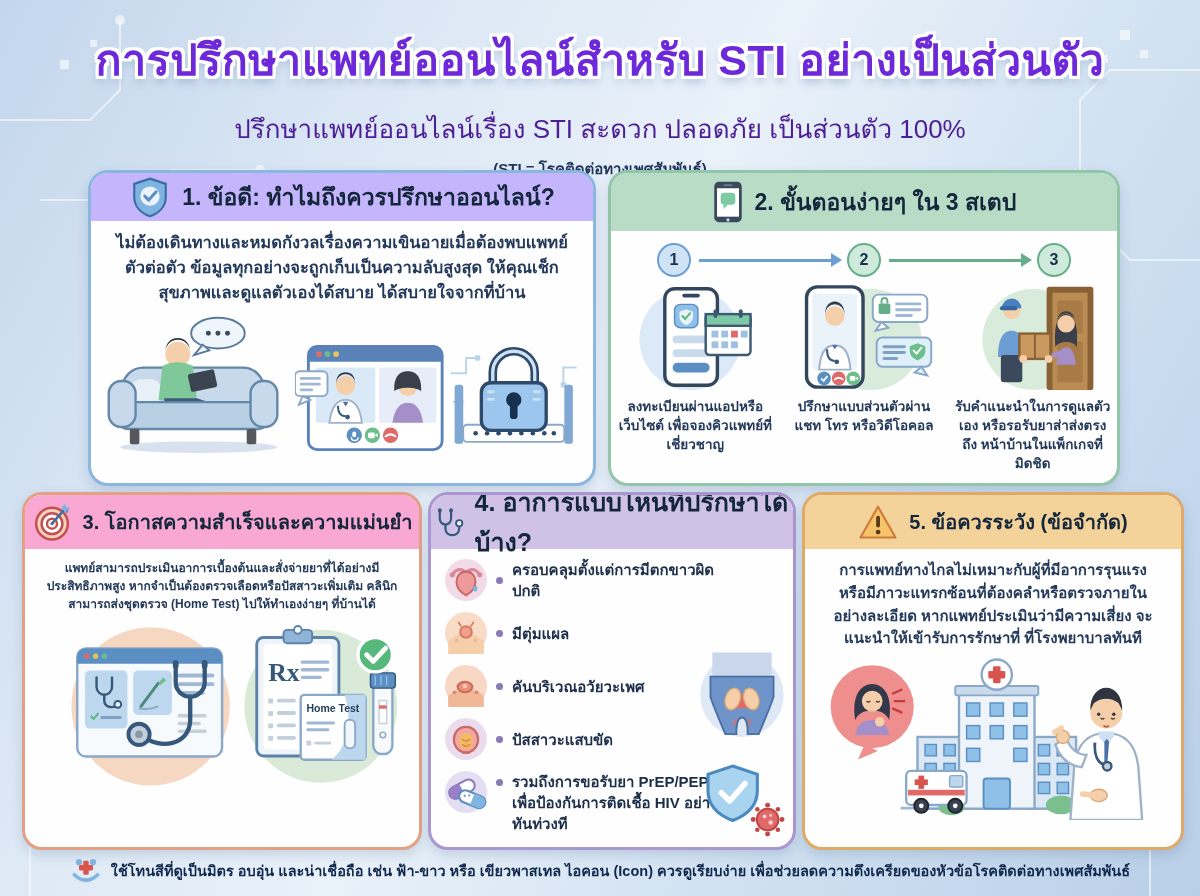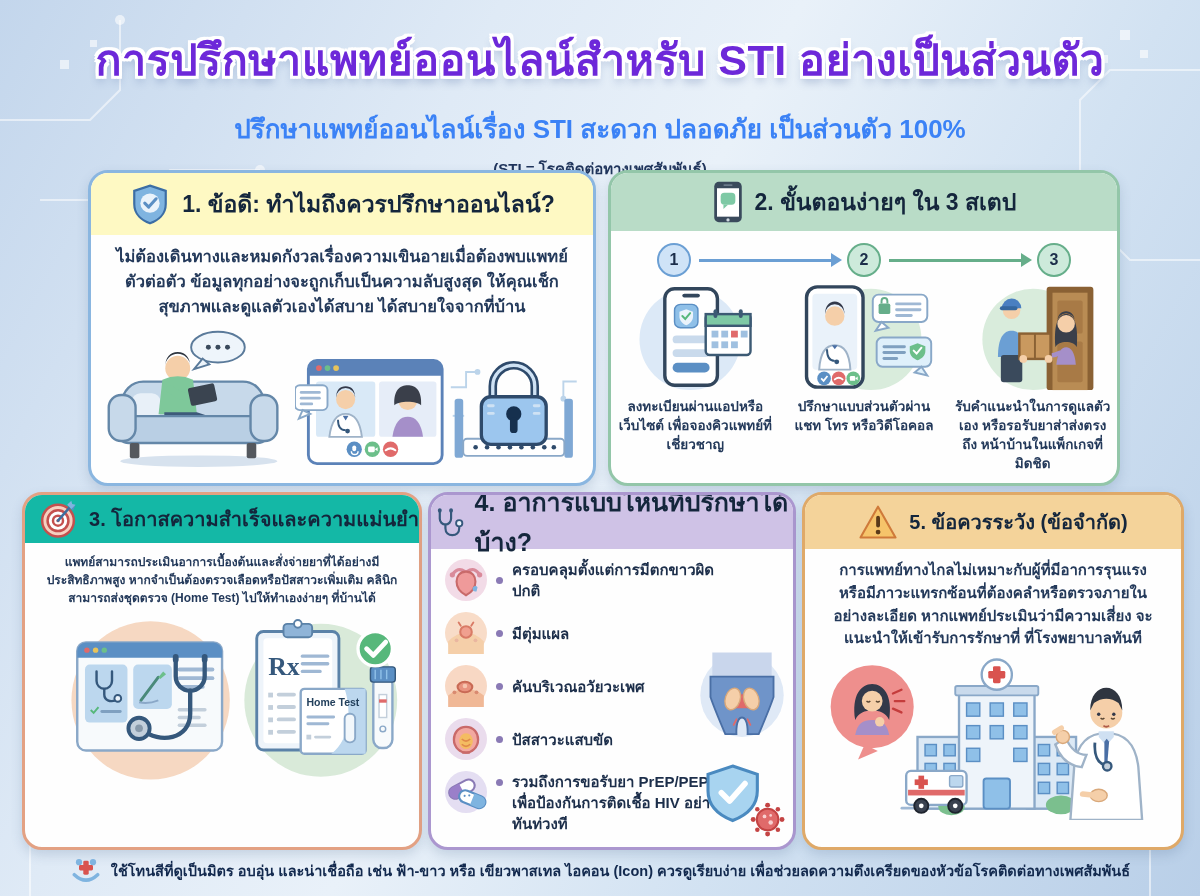--- a/index.html
+++ b/index.html
@@ -9,34 +9,34 @@
     background:linear-gradient(118deg,#c3d6ec 0%,#dfeaf6 30%,#e9f1f9 48%,#d2e2f2 70%,#b9cfe8 100%);
     color:#1c2e4a;
   }
   .bg-circuit{position:absolute;left:0;top:0;width:1200px;height:896px;pointer-events:none;}
   
   .hdr{position:absolute;left:0;top:26px;width:1200px;text-align:center;}
   .hdr h1{
     margin:0;font-size:43px;font-weight:800;color:#6d28d9;letter-spacing:.5px;
     text-shadow:-3px -3px 0 #fff,3px -3px 0 #fff,-3px 3px 0 #fff,3px 3px 0 #fff,0 3px 0 #fff,0 -3px 0 #fff,3px 0 0 #fff,-3px 0 0 #fff,0 6px 8px rgba(46,78,142,.35);
   }
-  .hdr .sub{margin-top:14px;font-size:26px;font-weight:700;color:#3b82f6;}
+  .hdr .sub{margin-top:14px;font-size:26px;font-weight:400;color:#4c1d95;}
   .hdr .note{margin-top:8px;font-size:15px;font-weight:600;color:#20355c;}
   
   .panel{position:absolute;background:#fefefe;border-radius:20px;overflow:hidden;
          box-shadow:0 5px 12px rgba(70,100,140,.20);}
   .panel-head{display:flex;align-items:center;justify-content:center;gap:11px;}
   .panel-head h2{margin:0;font-weight:800;color:#14263c;}
   .p1{left:88px;top:170px;width:502px;height:310px;border:3px solid #8ab6e0;}
-  .p1 .panel-head{height:62px;background:#fef9c3;}
+  .p1 .panel-head{height:48px;background:#c4b5fd;}
   .p2{left:608px;top:170px;width:506px;height:310px;border:3px solid #93c6a9;}
   .p2 .panel-head{height:58px;background:#b9dcc7;}
   .p1 .panel-head h2,.p2 .panel-head h2{font-size:23px;}
   .p3{left:22px;top:492px;width:394px;height:352px;border:3px solid #e3a183;}
-  .p3 .panel-head{height:48px;background:#14b8a6;justify-content:flex-end;}
+  .p3 .panel-head{height:54px;background:#f9a8d4;}
   .p4{left:428px;top:492px;width:362px;height:352px;border:3px solid #ab97cf;}
   .p4 .panel-head{height:54px;background:#cfc2e6;}
   .p5{left:802px;top:492px;width:376px;height:352px;border:3px solid #dfa968;}
   .p5 .panel-head{height:54px;background:#f4d39a;}
   .p3 .panel-head h2,.p5 .panel-head h2{font-size:20px;}
   .p4 .panel-head h2{font-size:25px;}
   .body-text{font-weight:600;color:#23395a;text-align:center;line-height:1.52;}
   .p1 .body-text{font-size:16.5px;margin:9px 16px 0;}
   .p3 .body-text{font-size:12px;margin:10px 7px 0;}
   .p5 .body-text{font-size:15px;margin:10px 20px 0;}

